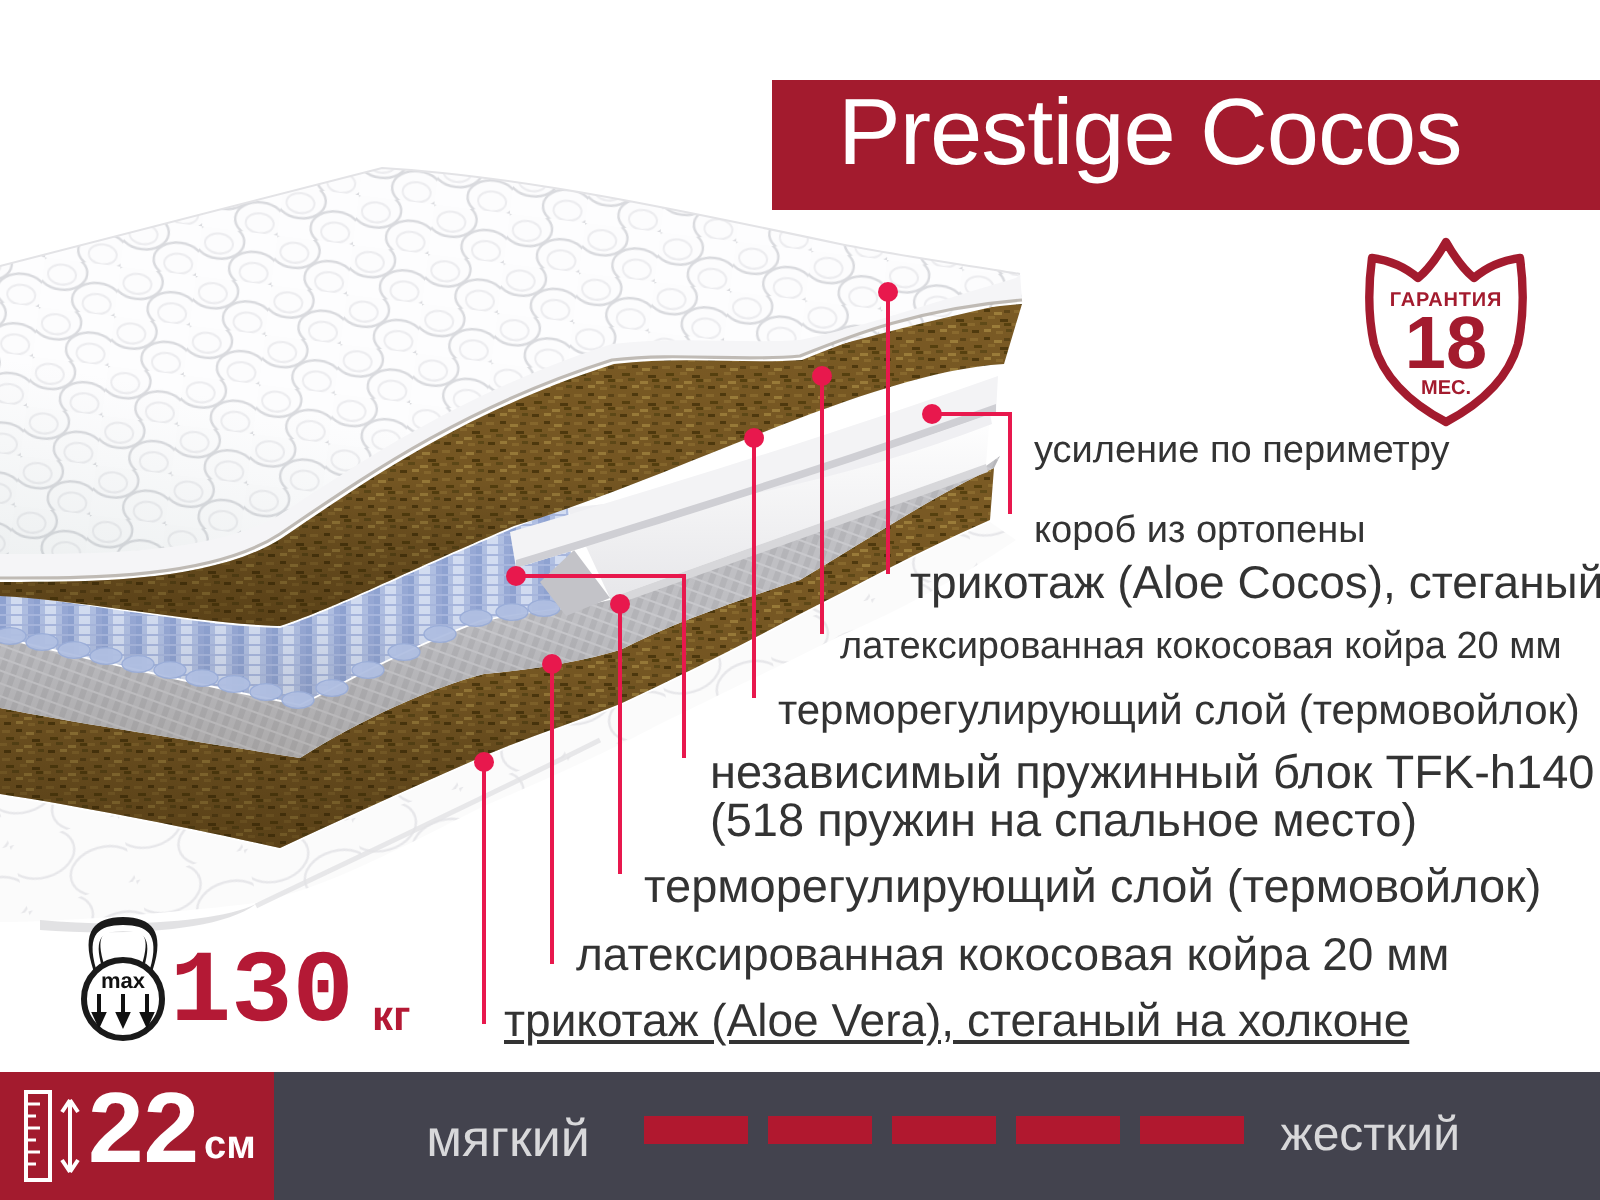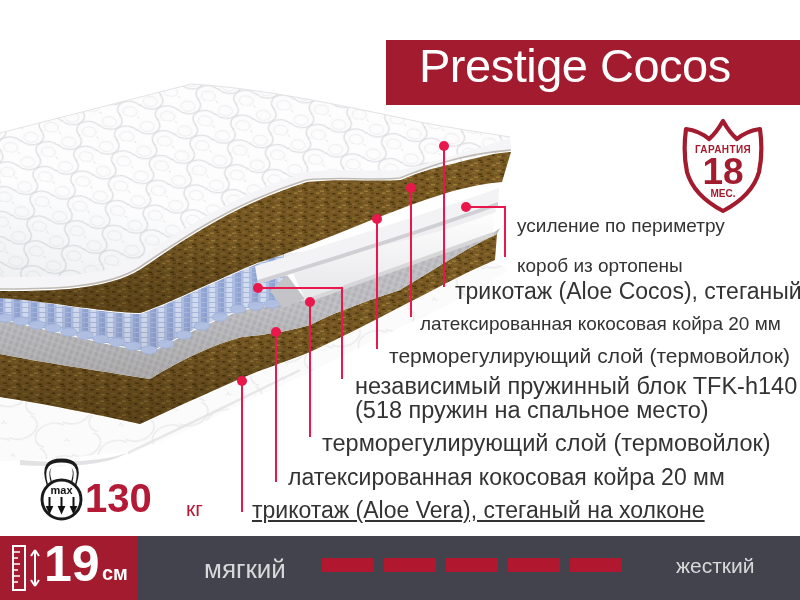--- a/index.html
+++ b/index.html
@@ -178,27 +178,27 @@
 
 <div class="lbl" style="left:517px;top:206px;font-size:19px;line-height:40px;">усиление по периметру<br>короб из ортопены</div>
 <div class="lbl" style="left:455px;top:278px;font-size:23px;">трикотаж (Aloe Cocos), стеганый</div>
 <div class="lbl" style="left:420px;top:313px;font-size:19px;">латексированная кокосовая койра 20 мм</div>
 <div class="lbl" style="left:389px;top:344px;font-size:21px;">терморегулирующий слой (термовойлок)</div>
 <div class="lbl" style="left:355px;top:374px;font-size:23.5px;line-height:24px;">независимый пружинный блок TFK-h140<br>(518 пружин на спальное место)</div>
 <div class="lbl" style="left:322px;top:430px;font-size:23.5px;">терморегулирующий слой (термовойлок)</div>
 <div class="lbl" style="left:288px;top:464px;font-size:23px;">латексированная кокосовая койра 20 мм</div>
 <div class="lbl" style="left:252px;top:497px;font-size:23px;text-decoration:underline;">трикотаж (Aloe Vera), стеганый на холконе</div>
 
-<div class="abs" style="left:85px;top:472px;color:#b41935;font-size:40px;font-weight:bold;line-height:52px;">130</div>
-<div class="abs" style="left:186px;top:497px;color:#b41935;font-size:21px;font-weight:normal;">кг</div>
+<div class="abs" style="left:85px;top:472px;color:#b41935;font-size:51px;font-weight:bold;line-height:52px;font-family:Liberation Mono, monospace;">130</div>
+<div class="abs" style="left:186px;top:497px;color:#b41935;font-size:21px;font-weight:bold;">кг</div>
 
 <div class="abs" style="left:0;top:536px;width:800px;height:64px;background:#43434e;"></div>
 <div class="abs" style="left:0;top:536px;width:137px;height:64px;background:#a31b2e;"></div>
 <svg class="abs" style="left:10px;top:544px" width="36" height="48" viewBox="0 0 36 48">
   <rect x="3" y="2" width="12" height="44" fill="none" stroke="#fff" stroke-width="2"></rect>
   <path d="M4,8 h6 M4,14 h4 M4,20 h6 M4,26 h4 M4,32 h6 M4,38 h4" stroke="#fff" stroke-width="1.6"></path>
   <path d="M25,6 V42 M25,6 l-4,6 M25,6 l4,6 M25,42 l-4,-6 M25,42 l4,-6" stroke="#fff" stroke-width="2" fill="none"></path>
 </svg>
-<div class="abs" style="left:44px;top:539px;color:#fff;font-size:50px;font-weight:bold;line-height:50px;">19</div>
+<div class="abs" style="left:44px;top:539px;color:#fff;font-size:50px;font-weight:bold;line-height:50px;">22</div>
 <div class="abs" style="left:102px;top:562px;color:#fff;font-size:20px;font-weight:bold;text-align:center;">см</div>
-<div class="abs" style="left:204px;top:554px;width:100px;color:#d8d8da;font-size:26px;">мягкий</div>
-<div class="abs" style="left:676px;top:554px;width:115px;text-align:left;color:#d8d8da;font-size:21px;">жесткий</div>
+<div class="abs" style="left:204px;top:554px;width:100px;text-align:center;color:#d8d8da;font-size:26px;">мягкий</div>
+<div class="abs" style="left:615px;top:554px;width:115px;text-align:right;color:#d8d8da;font-size:24px;">жесткий</div>
 <div class="abs" style="left:322px;top:558px;width:300px;height:14px;background:repeating-linear-gradient(to right,#b1182f 0,#b1182f 52px,#43434e 52px,#43434e 62px);"></div>
 
 </body></html>

